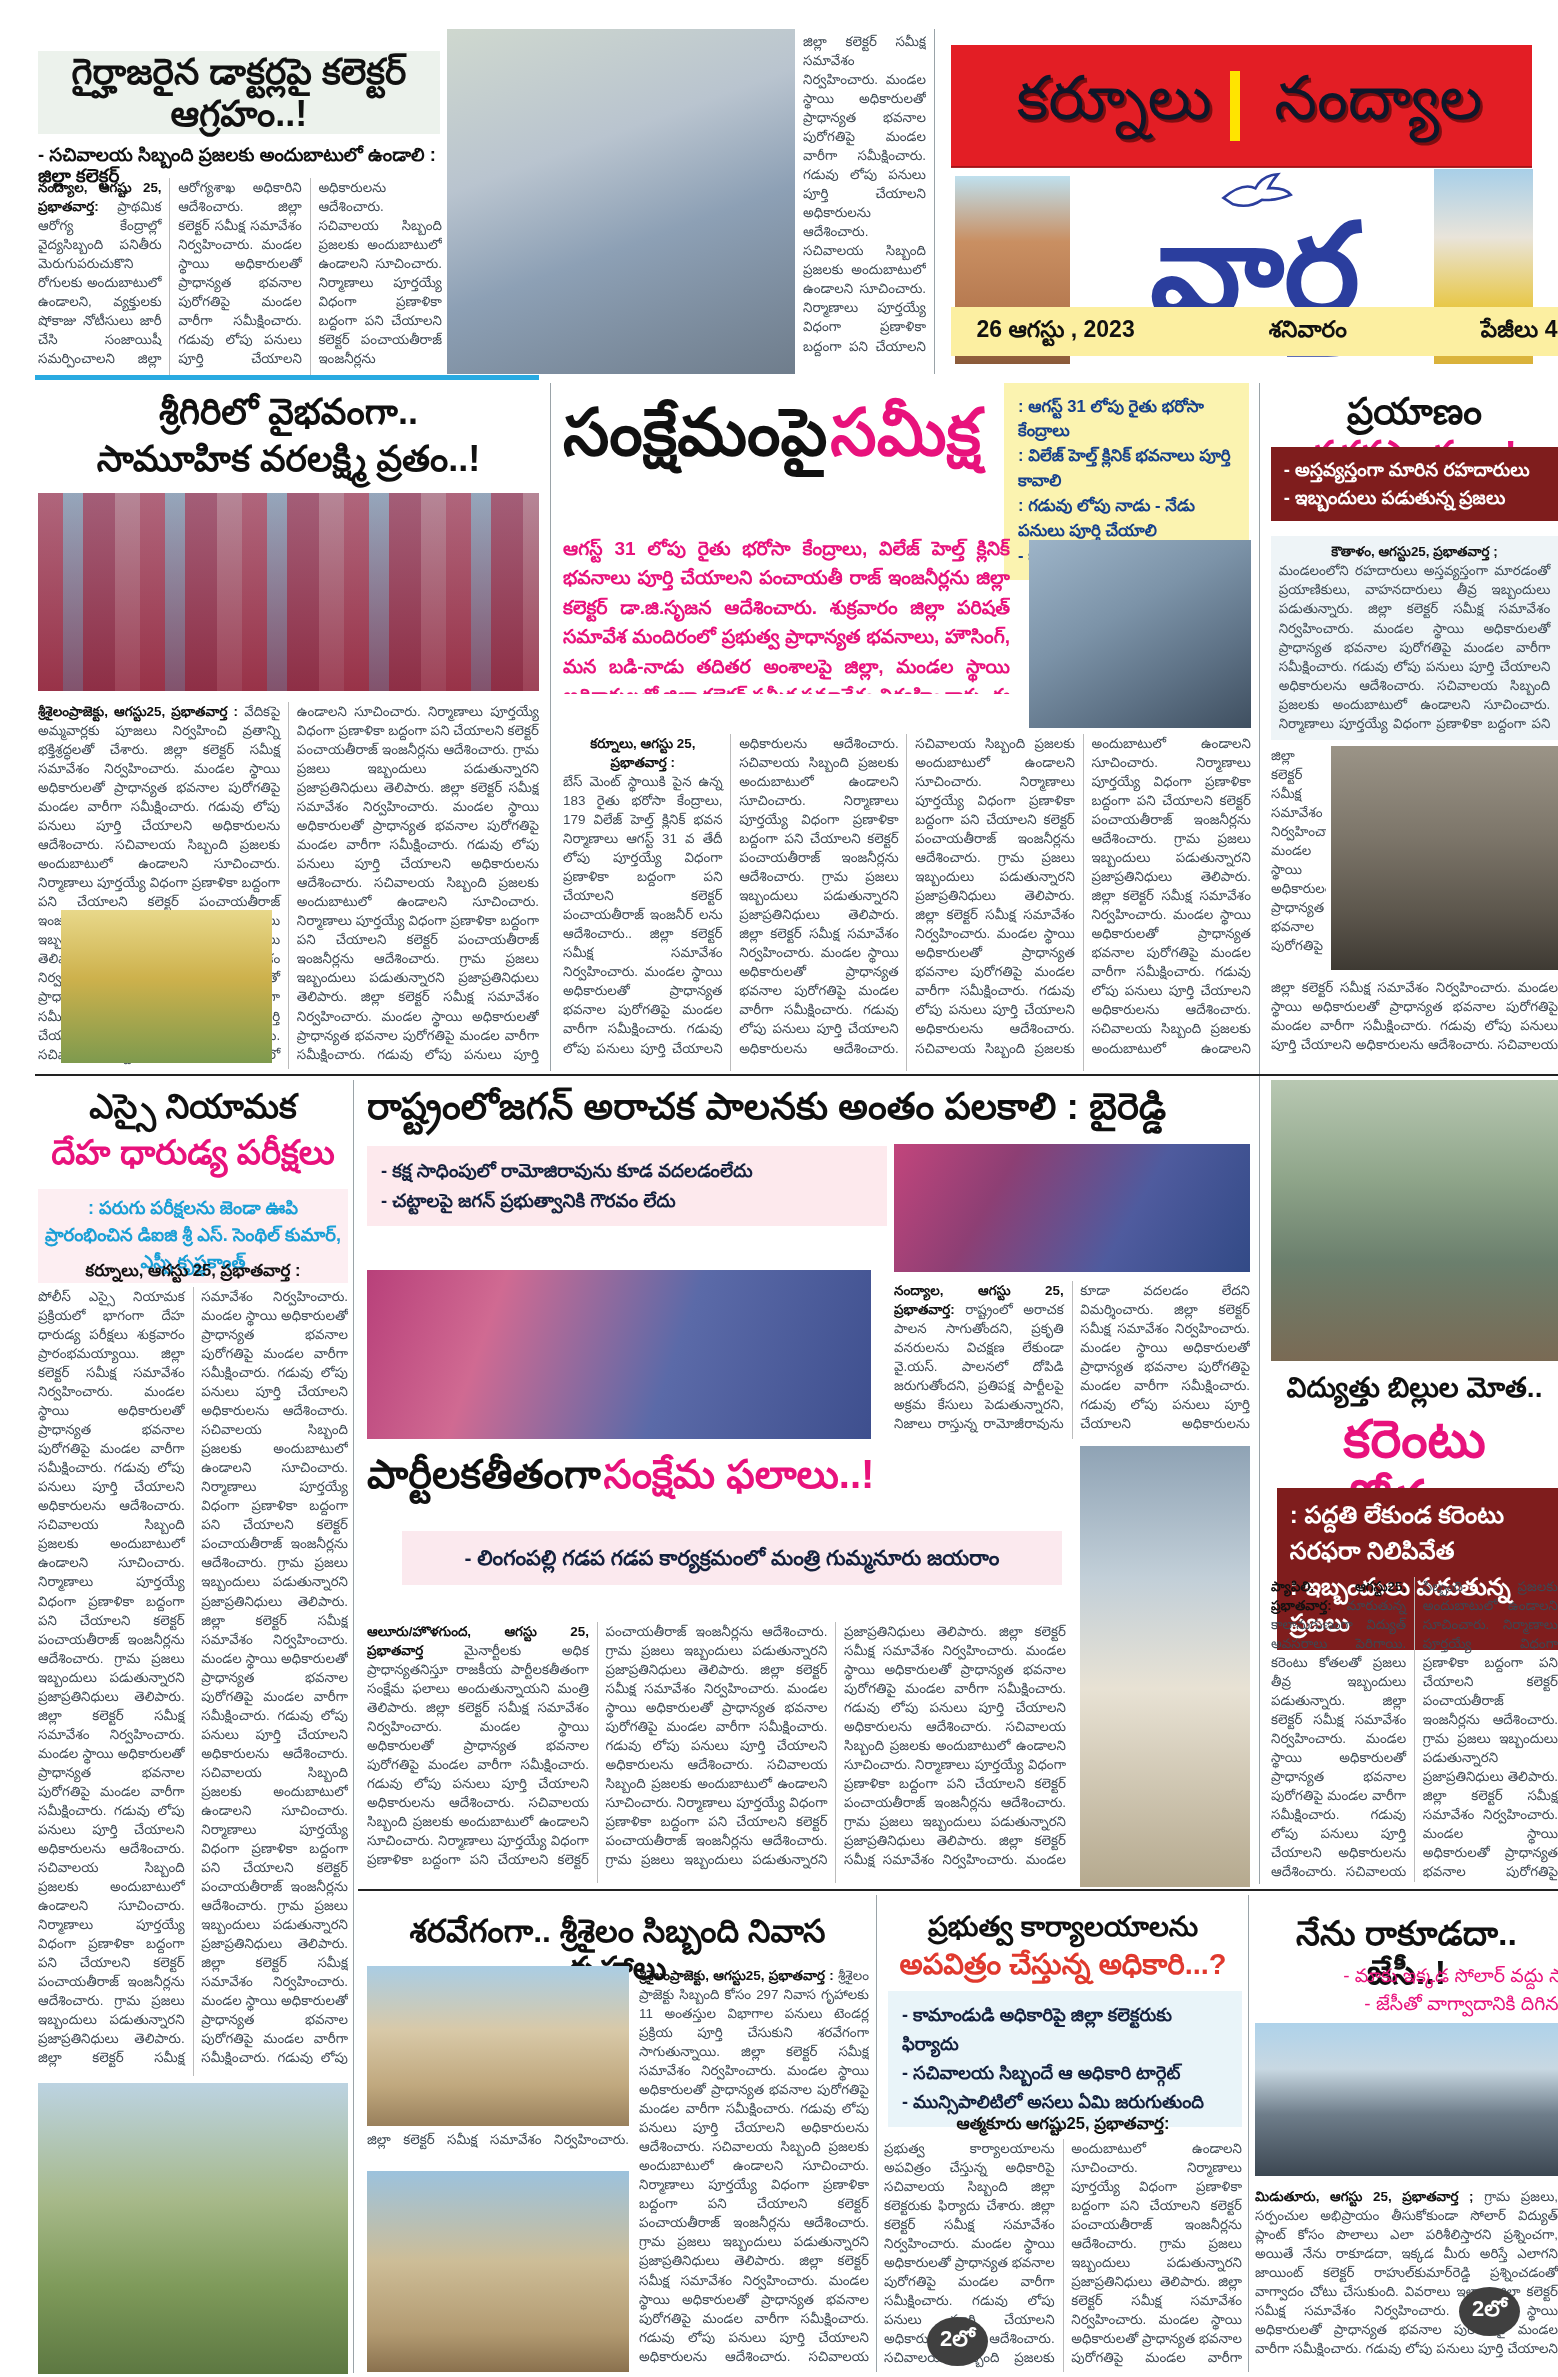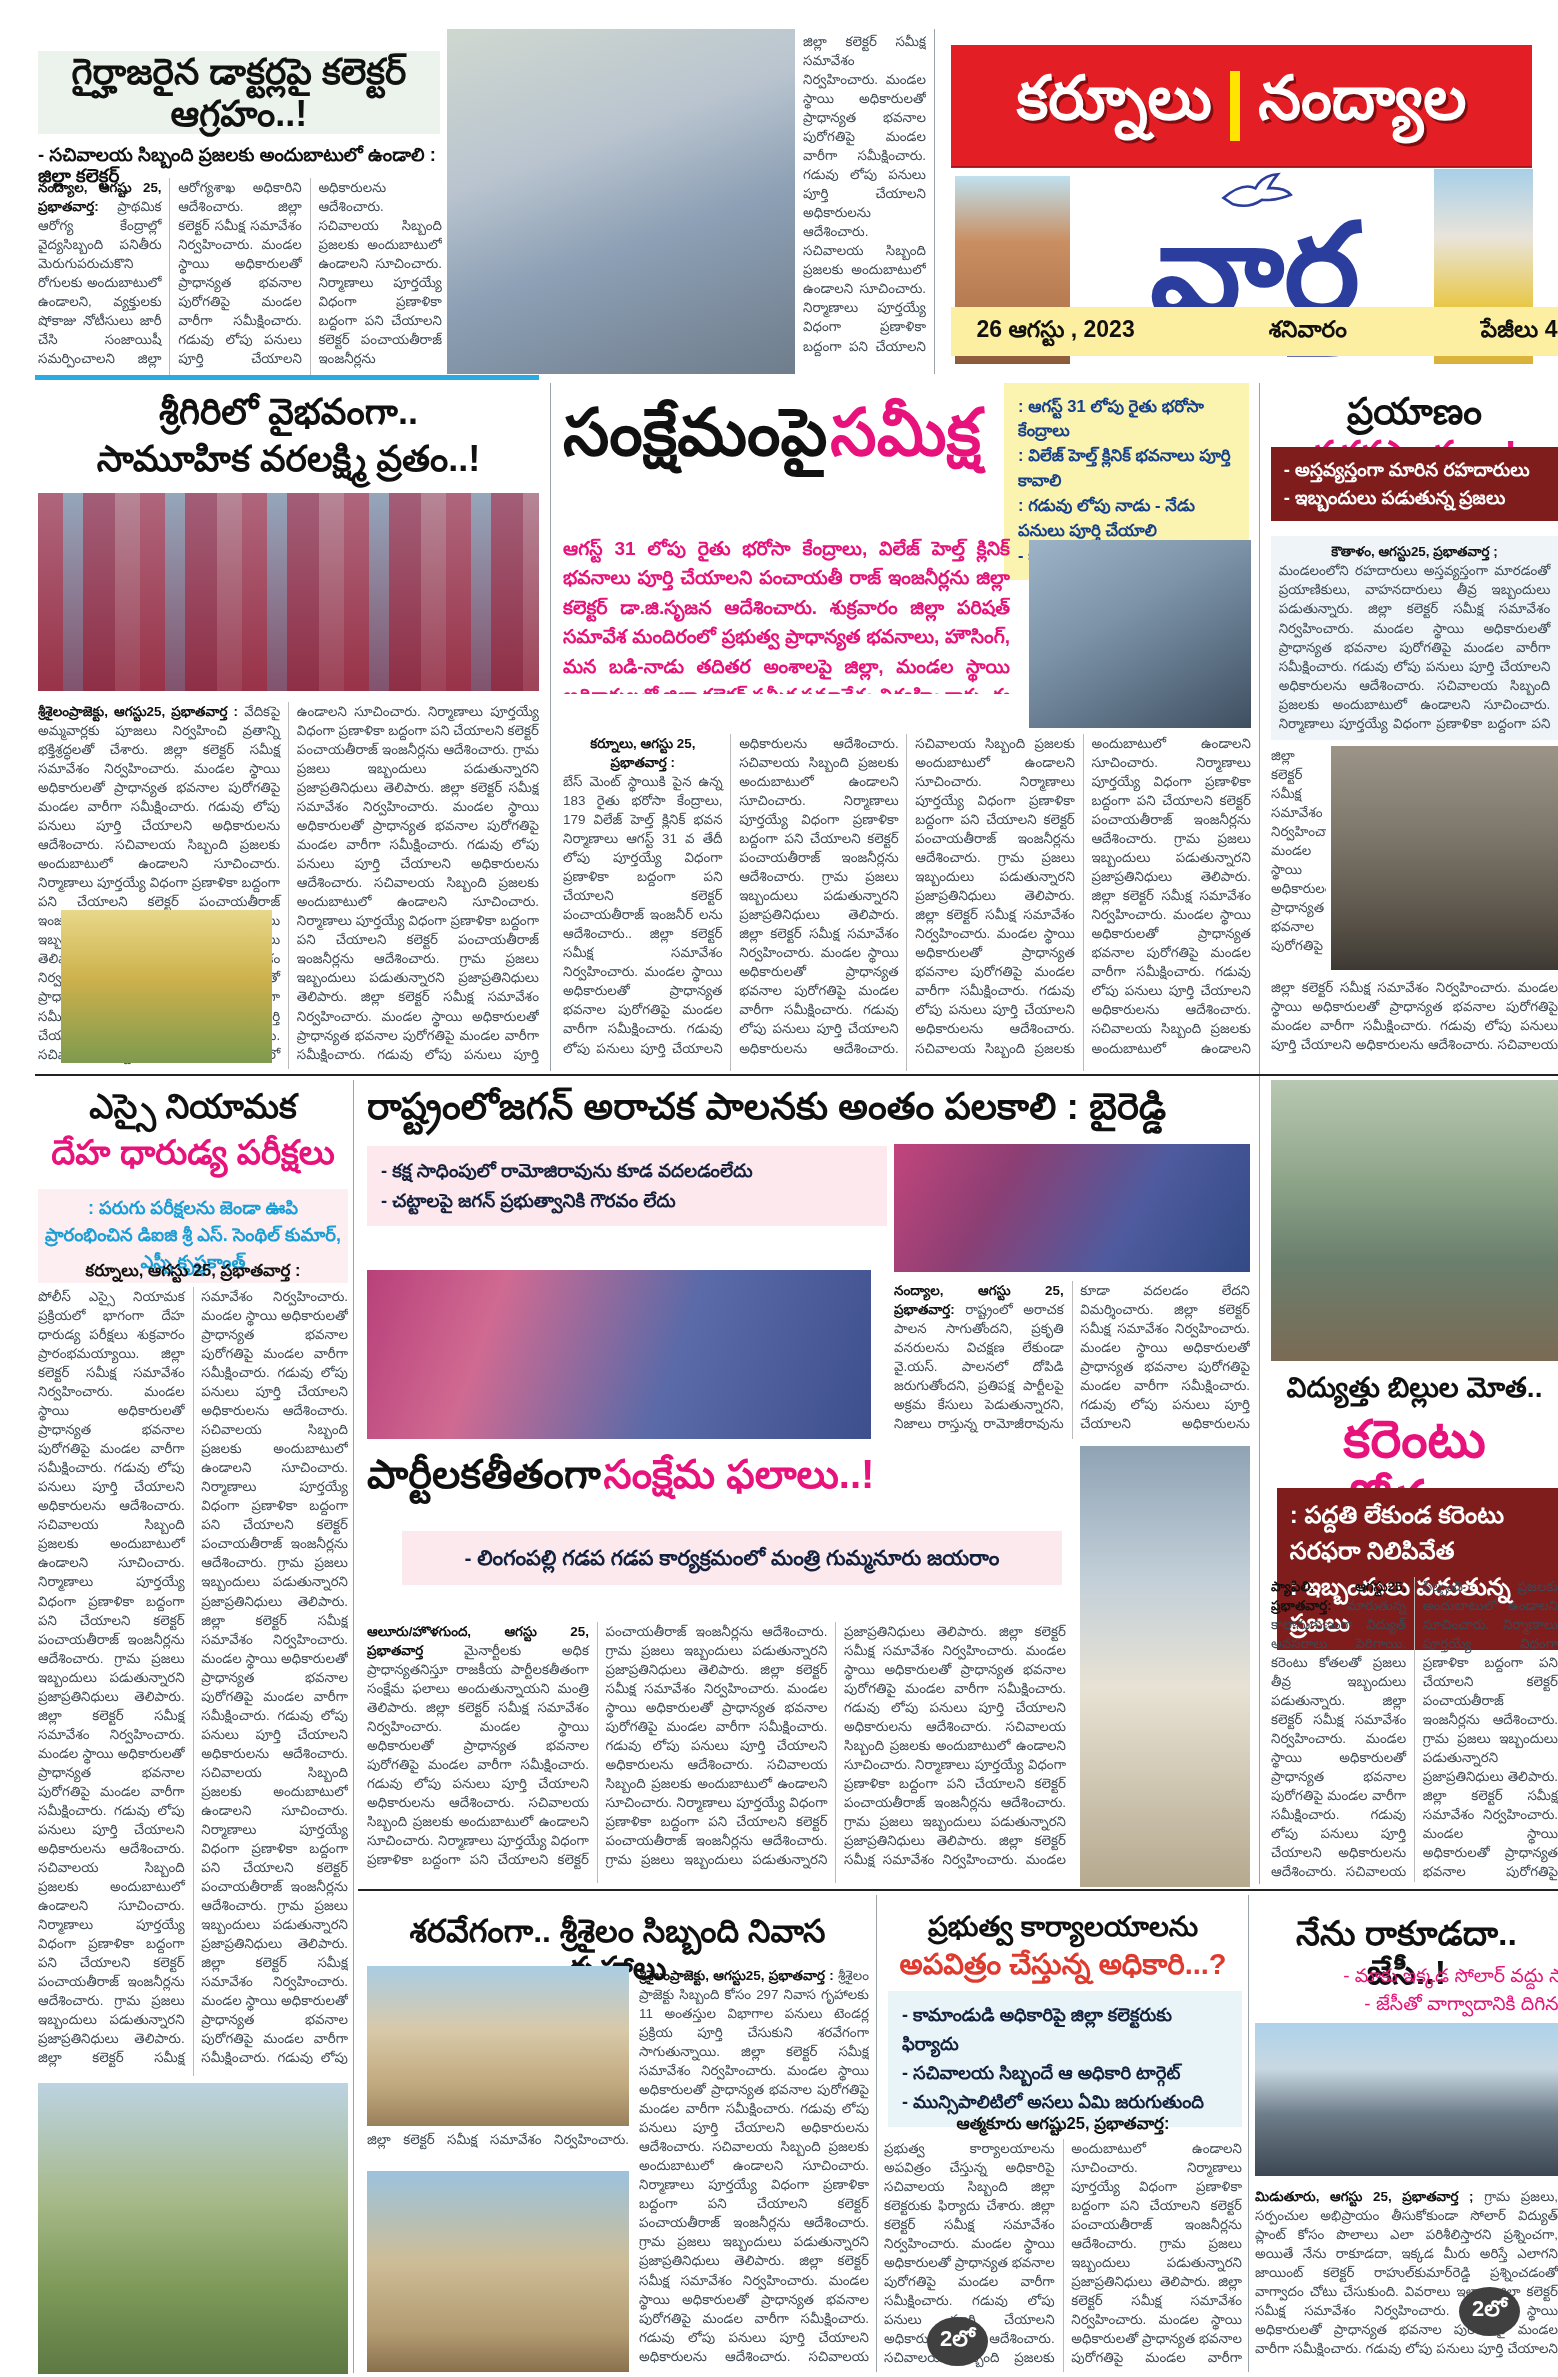--- a/index.html
+++ b/index.html
@@ -19,21 +19,21 @@
   .box-pink{background:#fde9ed;color:#14213d;font-weight:bold;padding:10.2px 14px;line-height:1.6;}
   .box-blue{background:#e9f4f9;color:#14213d;font-weight:bold;padding:10.2px 14px;line-height:1.6;}
   .photo{background:#cfcfcf;}
   .vrule{width:1.3px;background:#9aa3a8;}
   .hrule{height:1.9px;background:#222;}
   .badge{background:#404040;color:#fff;font-weight:bold;border-radius:50%;
          display:flex;align-items:center;justify-content:center;font-size:22px;}
   .lead{font-weight:bold;color:#e8127c;font-size:19px;line-height:1.55;text-align:justify;}
   .masthead-red{background:#e31e25;display:flex;align-items:center;justify-content:center;gap:18px;
                 box-shadow:0 1.9px 0 #a31217;}
-  .masthead-red .w{color:#ffffff;font-weight:bold;font-size:61px;text-shadow:2.6px 2.6px 0 #7d0d10;}
+  .masthead-red .w{color:#0f172a;font-weight:normal;font-size:61px;text-shadow:2.6px 2.6px 0 #7d0d10;margin-left:16px;}
   .ydiv{width:10.2px;height:70px;background:#ffe400;}
   .title-blue{color:#2b3e9e;font-weight:bold;font-size:128px;line-height:1;}
   .datebar{background:#fcefa1;display:flex;align-items:center;justify-content:space-between;
            font-weight:bold;font-size:23px;color:#111;padding:0 25.5px;}
 </style>
 </head>
 <body>
 
 <div class="page">
 

